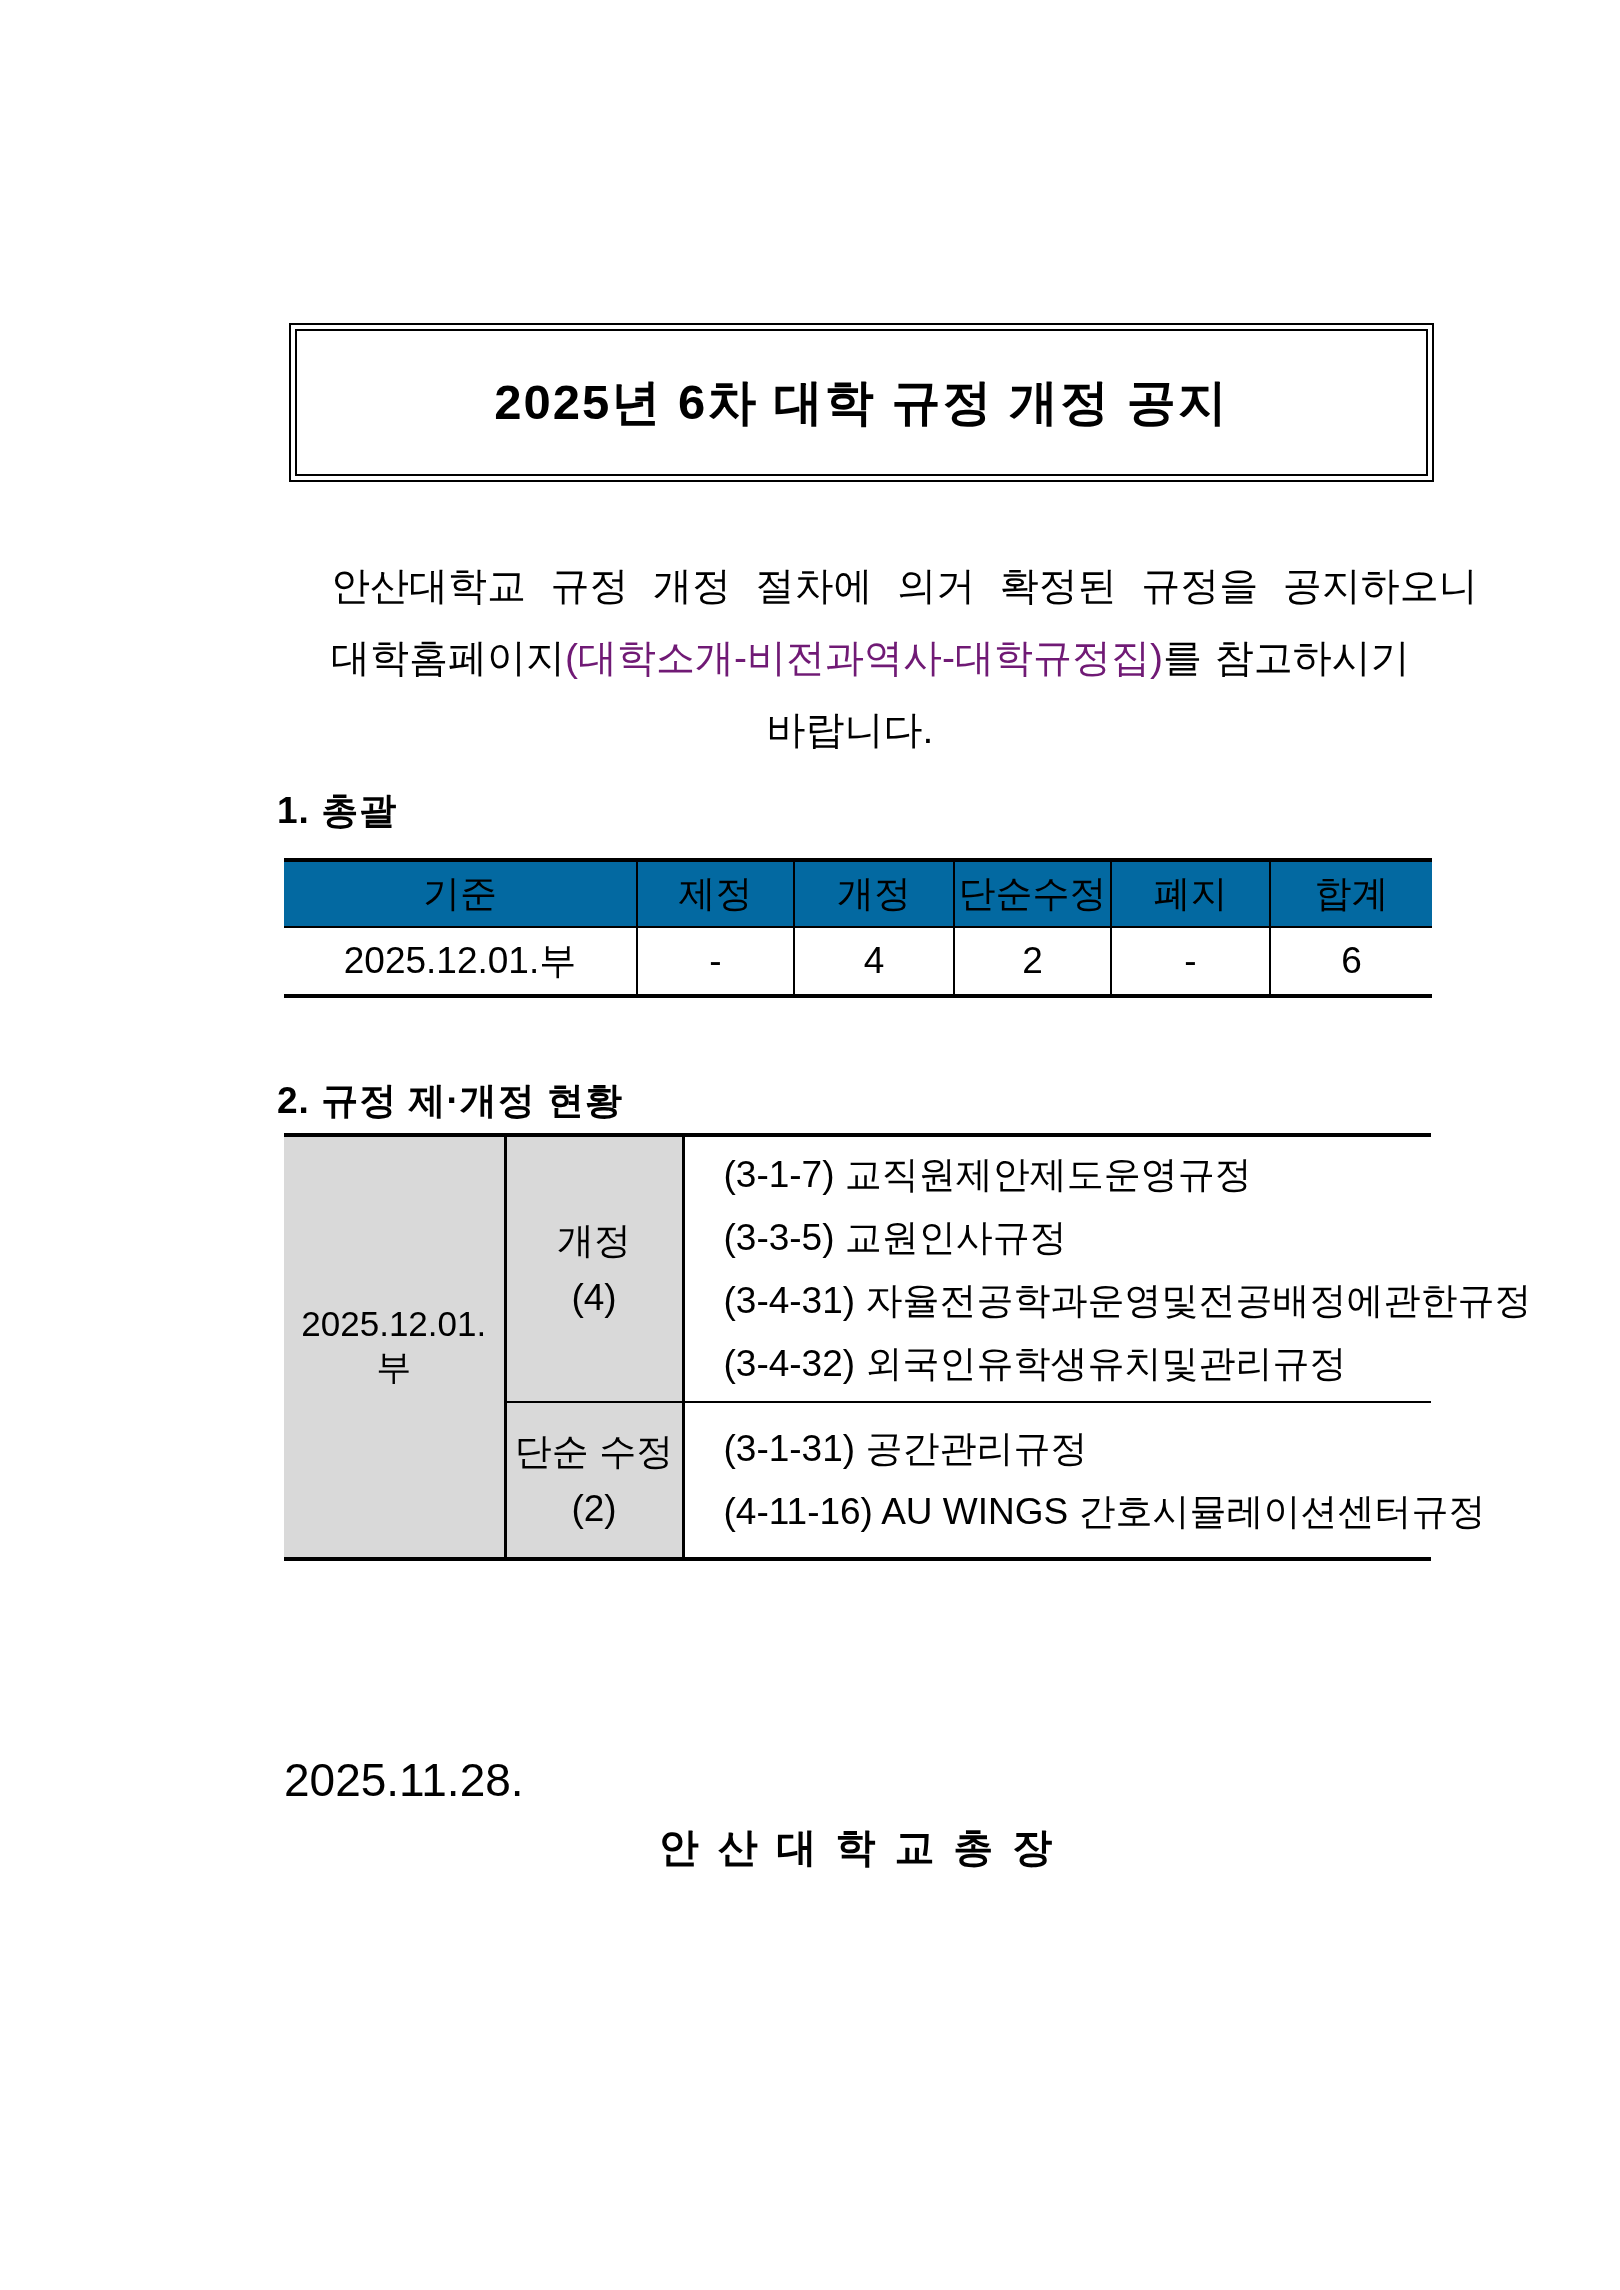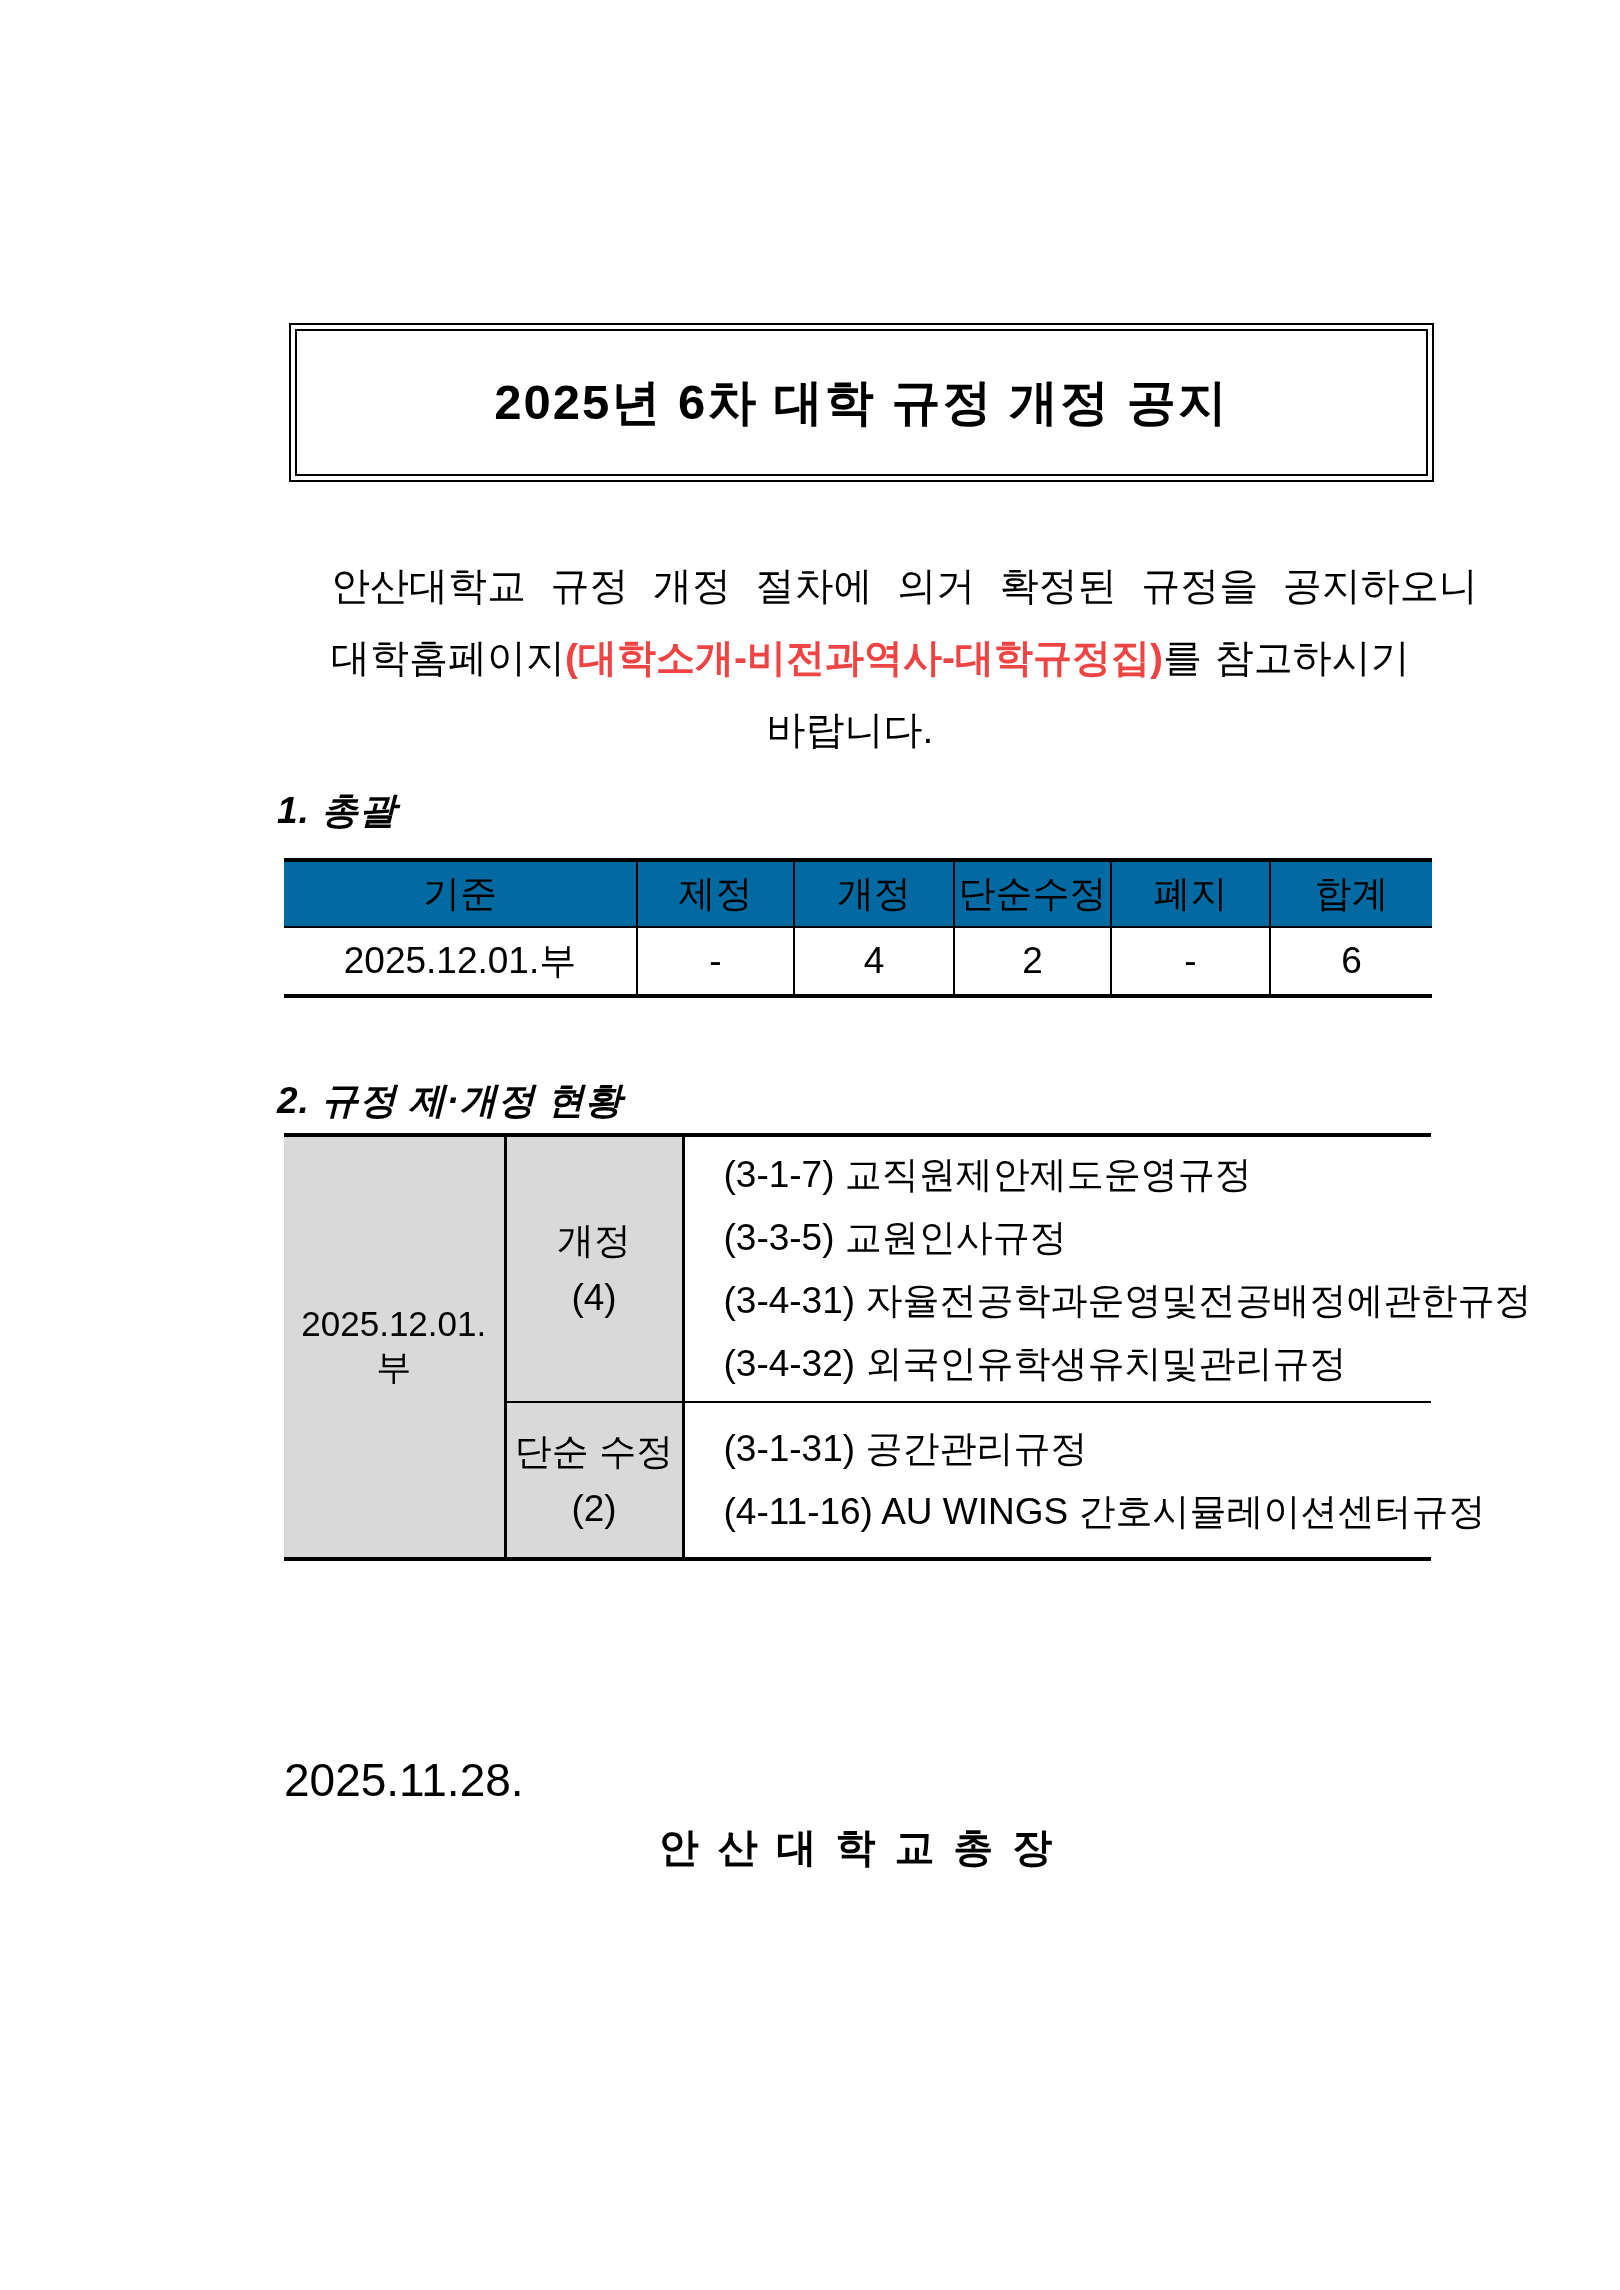--- a/index.html
+++ b/index.html
@@ -41,31 +41,30 @@
   .intro {
     position: absolute;
     left: 287px; top: 550px;
     width: 1038px;
     font-size: 39px;
     line-height: 72px;
   }
   .intro .line-wide { word-spacing: 13.7px; white-space: nowrap; text-align: center; }
   .intro .line-tight { word-spacing: 2px; white-space: nowrap; }
   .intro .line-center { text-align: center; }
-  .link { color: #ef4444; font-weight: bold; }
+  .link { color: #701a75; }
 
   
   .sec-heading {
     position: absolute;
     left: 233px;
     font-size: 37px;
     font-weight: bold;
     letter-spacing: 1px;
     white-space: nowrap;
-    font-style: italic;
   }
   .h1 { top: 786px; }
   .h2 { top: 1076px; }
 
   
   .t1 {
     position: absolute;
     left: 240px; top: 858px;
     width: 1147px;
     border-collapse: collapse;

